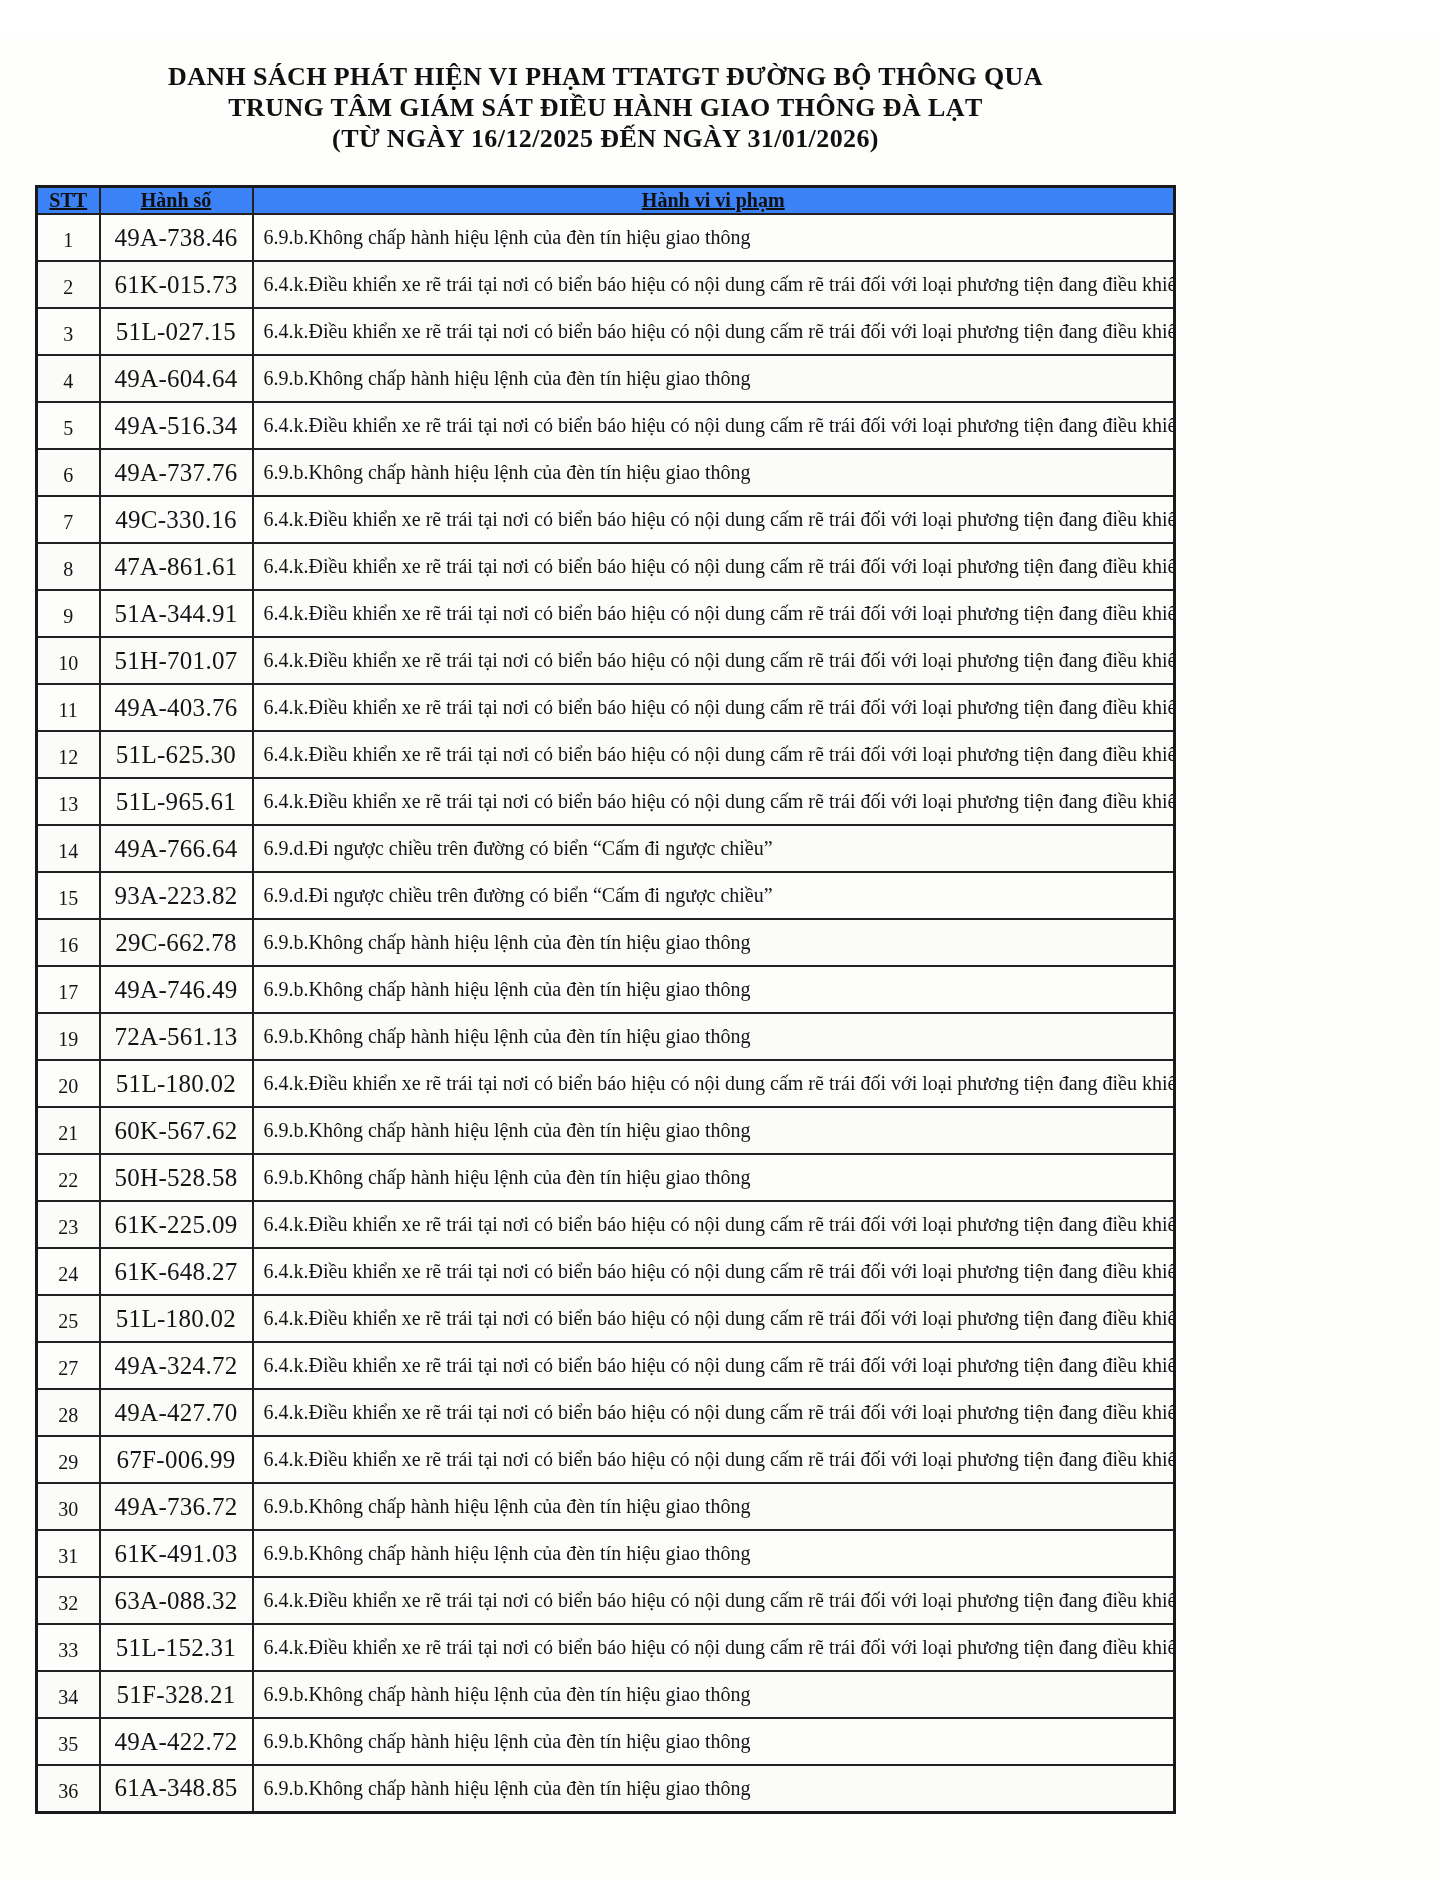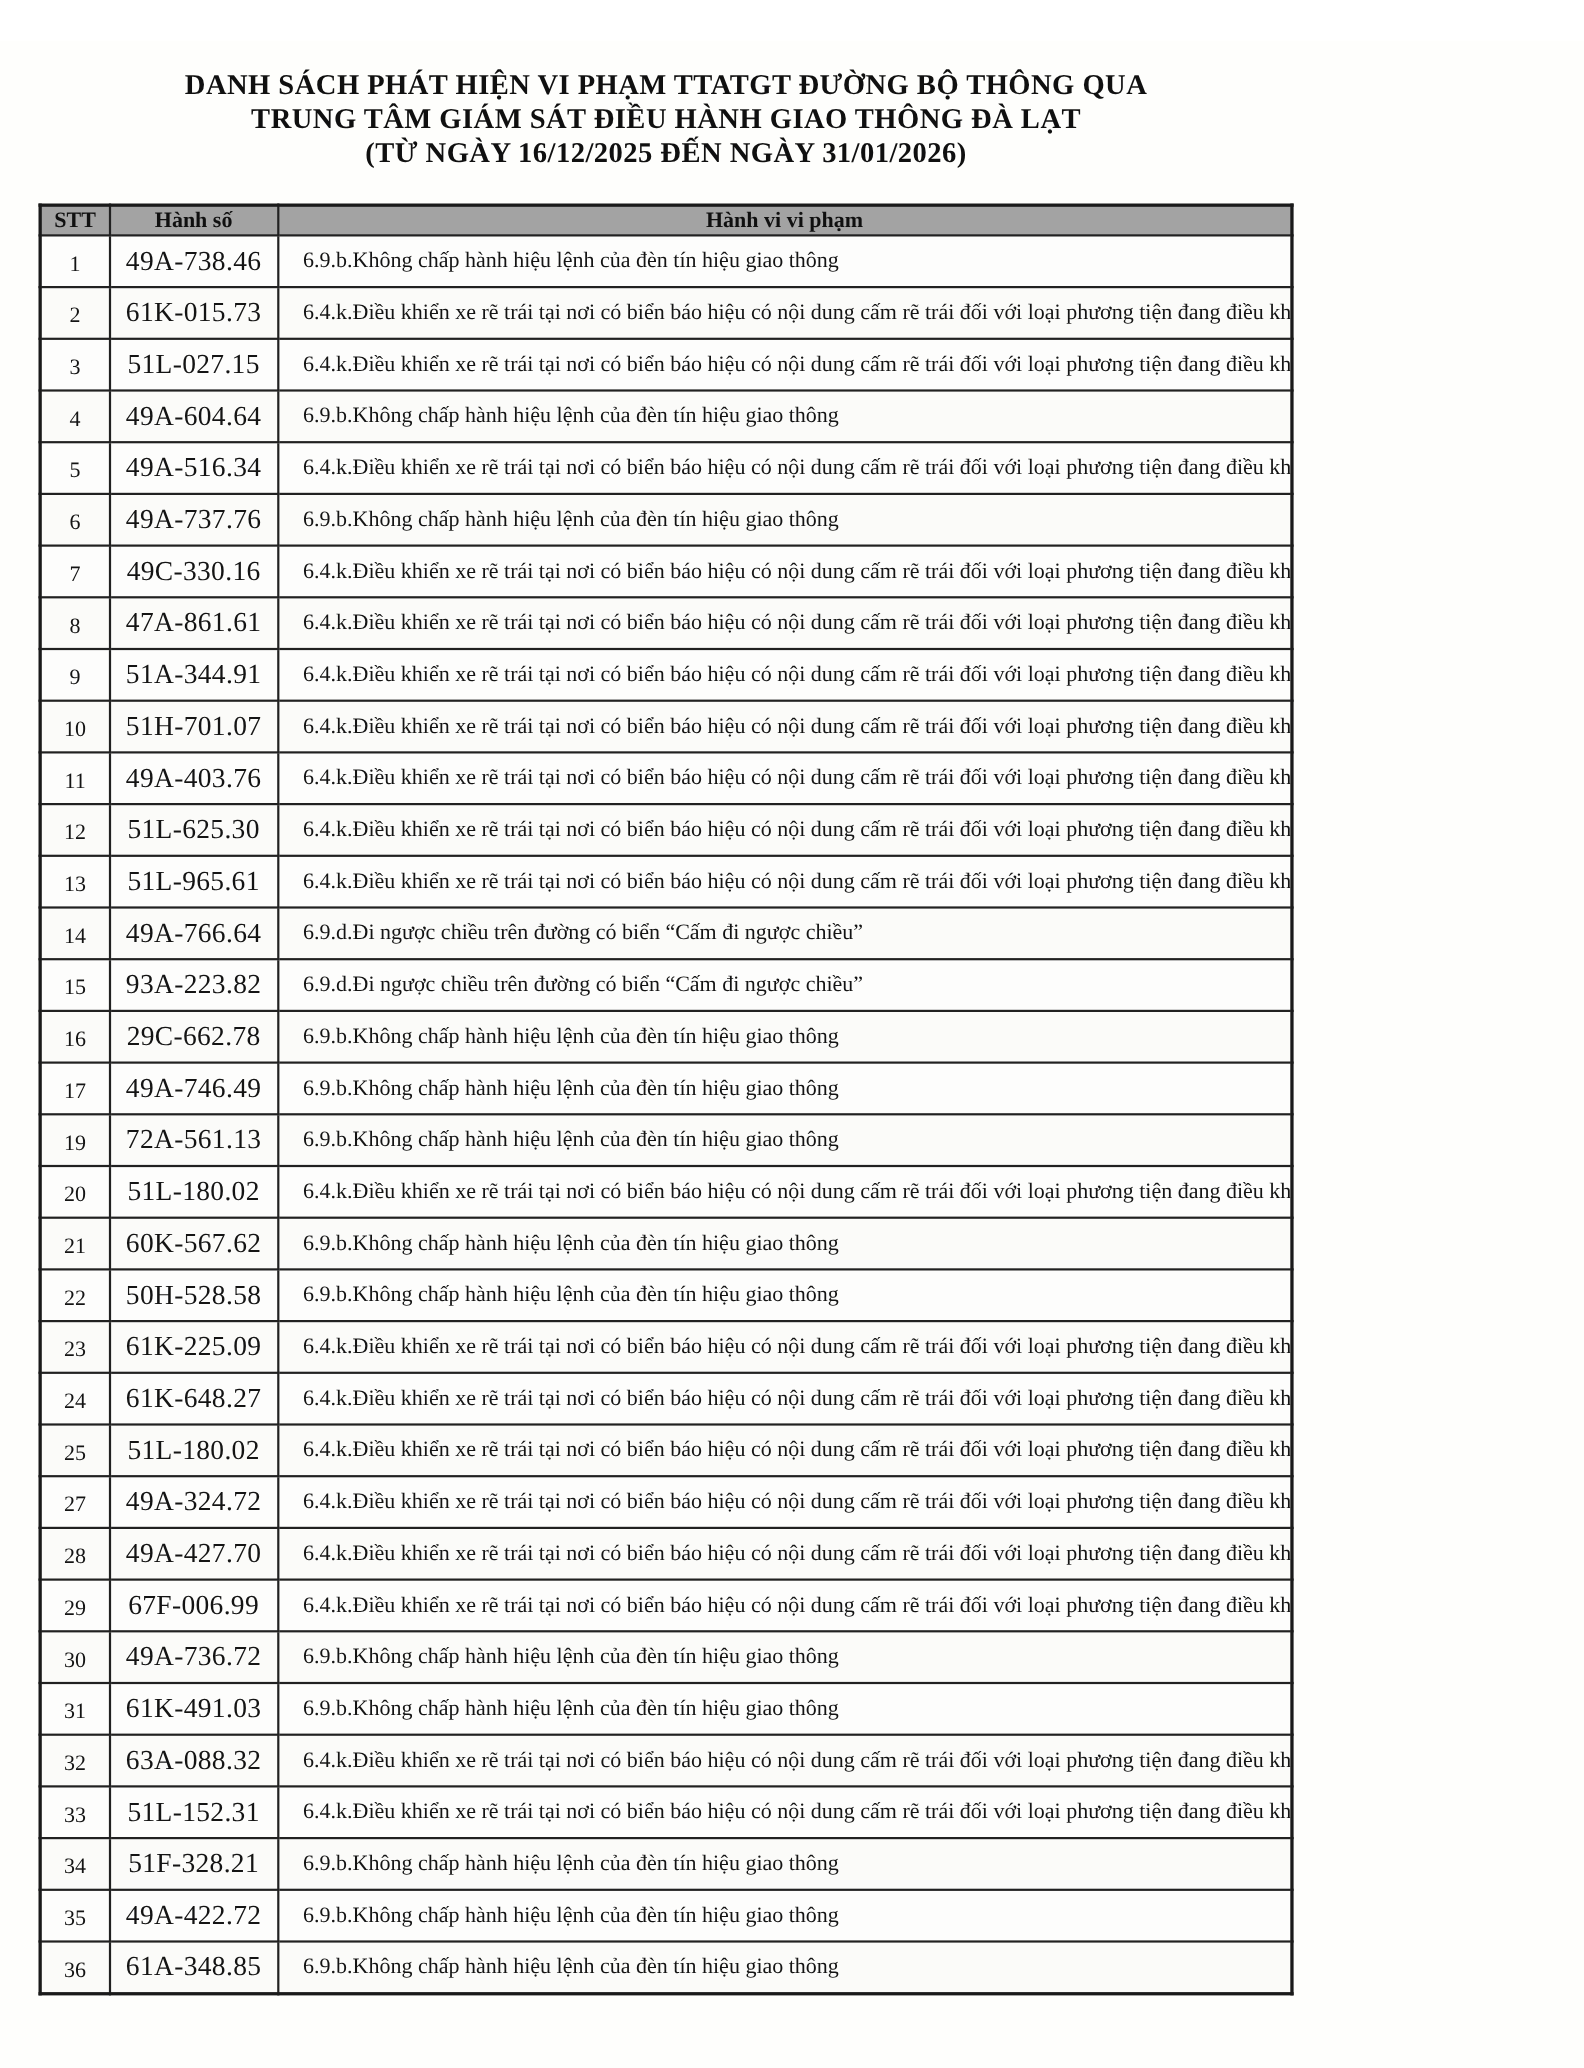--- a/index.html
+++ b/index.html
@@ -30,47 +30,48 @@
   table.violations {
     position: absolute;
     left: 35px; top: 148px;
     width: 1141px;
     border-collapse: collapse;
     border: 3px solid #1a1a1a;
     table-layout: fixed;
   }
   th, td { border: 2px solid #212121; }
   thead th {
-    background: #a3a3a3;
+    background: #3b82f6;
     font-size: 20px;
     font-weight: bold;
     height: 27px;
     padding: 1px 4px;
     color: #101010;
+    text-decoration: underline;
   }
   col.c-stt { width: 63px; }
   col.c-plate { width: 153px; }
   tbody td { height: 47px; background: #fdfdfc; }
   tbody tr:nth-child(even) td { background: #fbfbf9; }
   td.stt {
     text-align: center;
     font-size: 20px;
     vertical-align: middle;
     padding-top: 6px;
   }
   td.plate {
     text-align: center;
     font-weight: normal;
     font-size: 25px;
     letter-spacing: 0.3px;
     vertical-align: middle;
   }
   td.violation {
     font-size: 20px;
-    padding: 2px 2px 2px 22px;
+    padding: 2px 2px 2px 10px;
     vertical-align: middle;
     white-space: nowrap;
     overflow: hidden;
   }
 </style>
 </head>
 <body>
 
 <div class="page">
 

